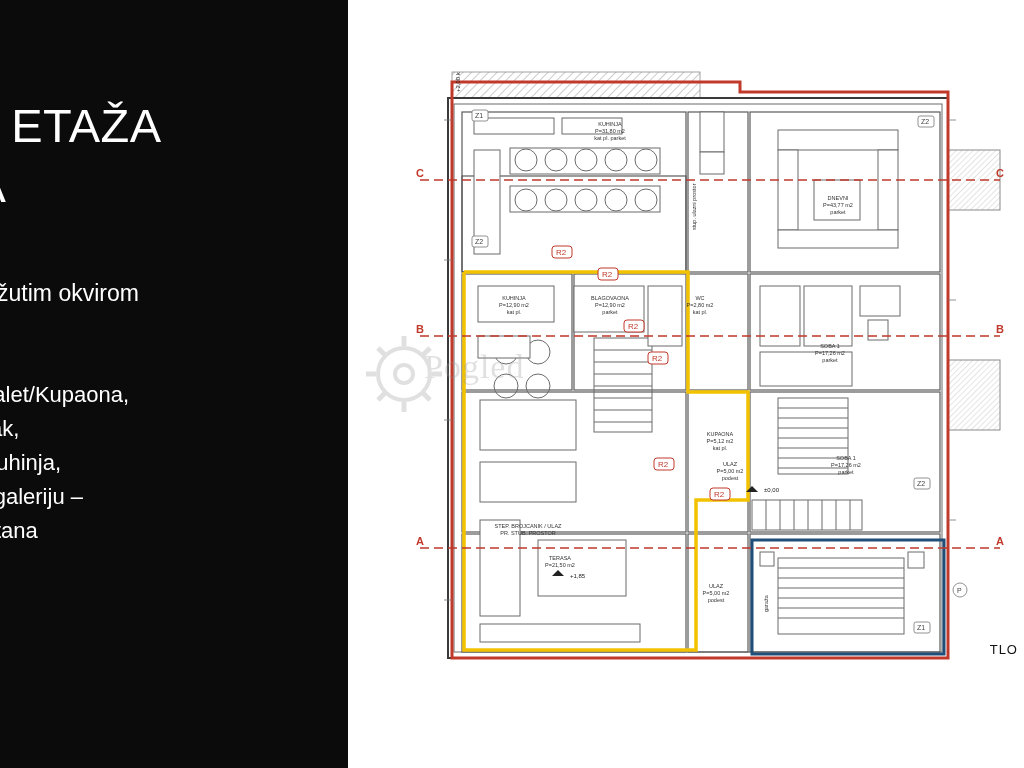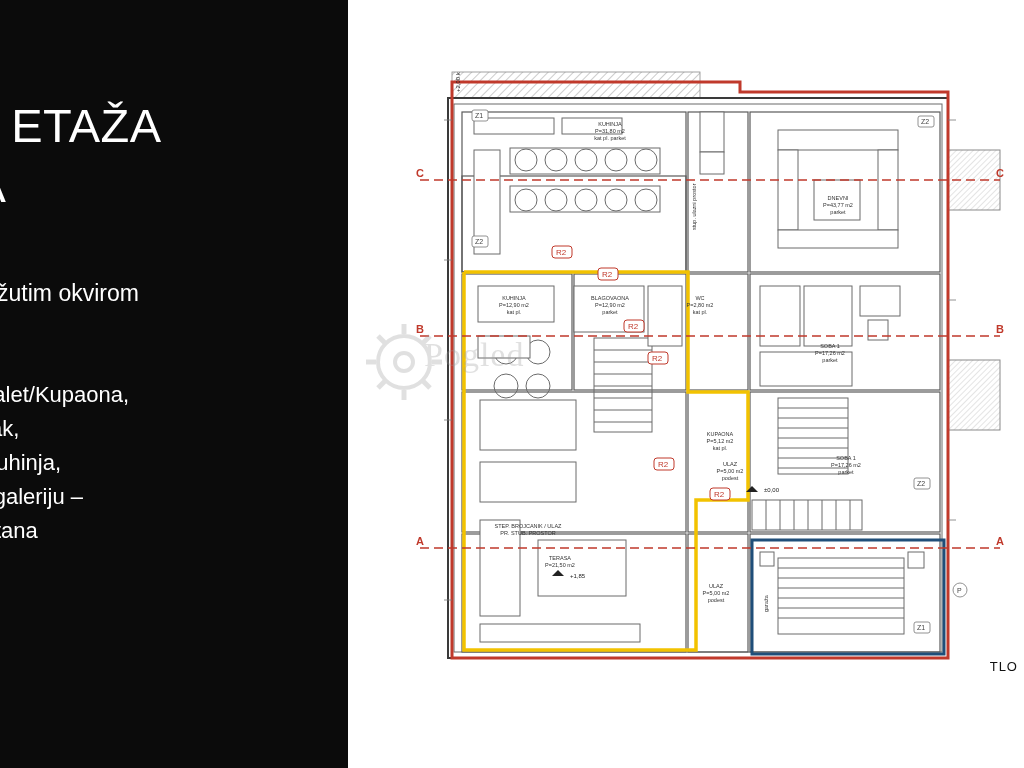--- a/index.html
+++ b/index.html
@@ -76,32 +76,32 @@
     position: absolute;
     left: 0; top: 0;
     width: 676px;
     height: 768px;
   }
   .plan-svg { position:absolute; left:0; top:0; }
 
   .plan-caption {
     position: absolute;
     right: 6px;
-    bottom: 94px;
+    bottom: 111px;
     font-size: 13px;
     color: #111;
     letter-spacing: 1px;
     white-space: nowrap;
   }
 
   
   .watermark {
     position: absolute;
     left: -10px;
-    top: 300px;
+    top: 312px;
     width: 300px;
     height: 130px;
     opacity: 0.30;
     pointer-events: none;
   }
   .wm-text {
     position: absolute;
     left: 86px;
     top: 36px;
     font-size: 34px;

